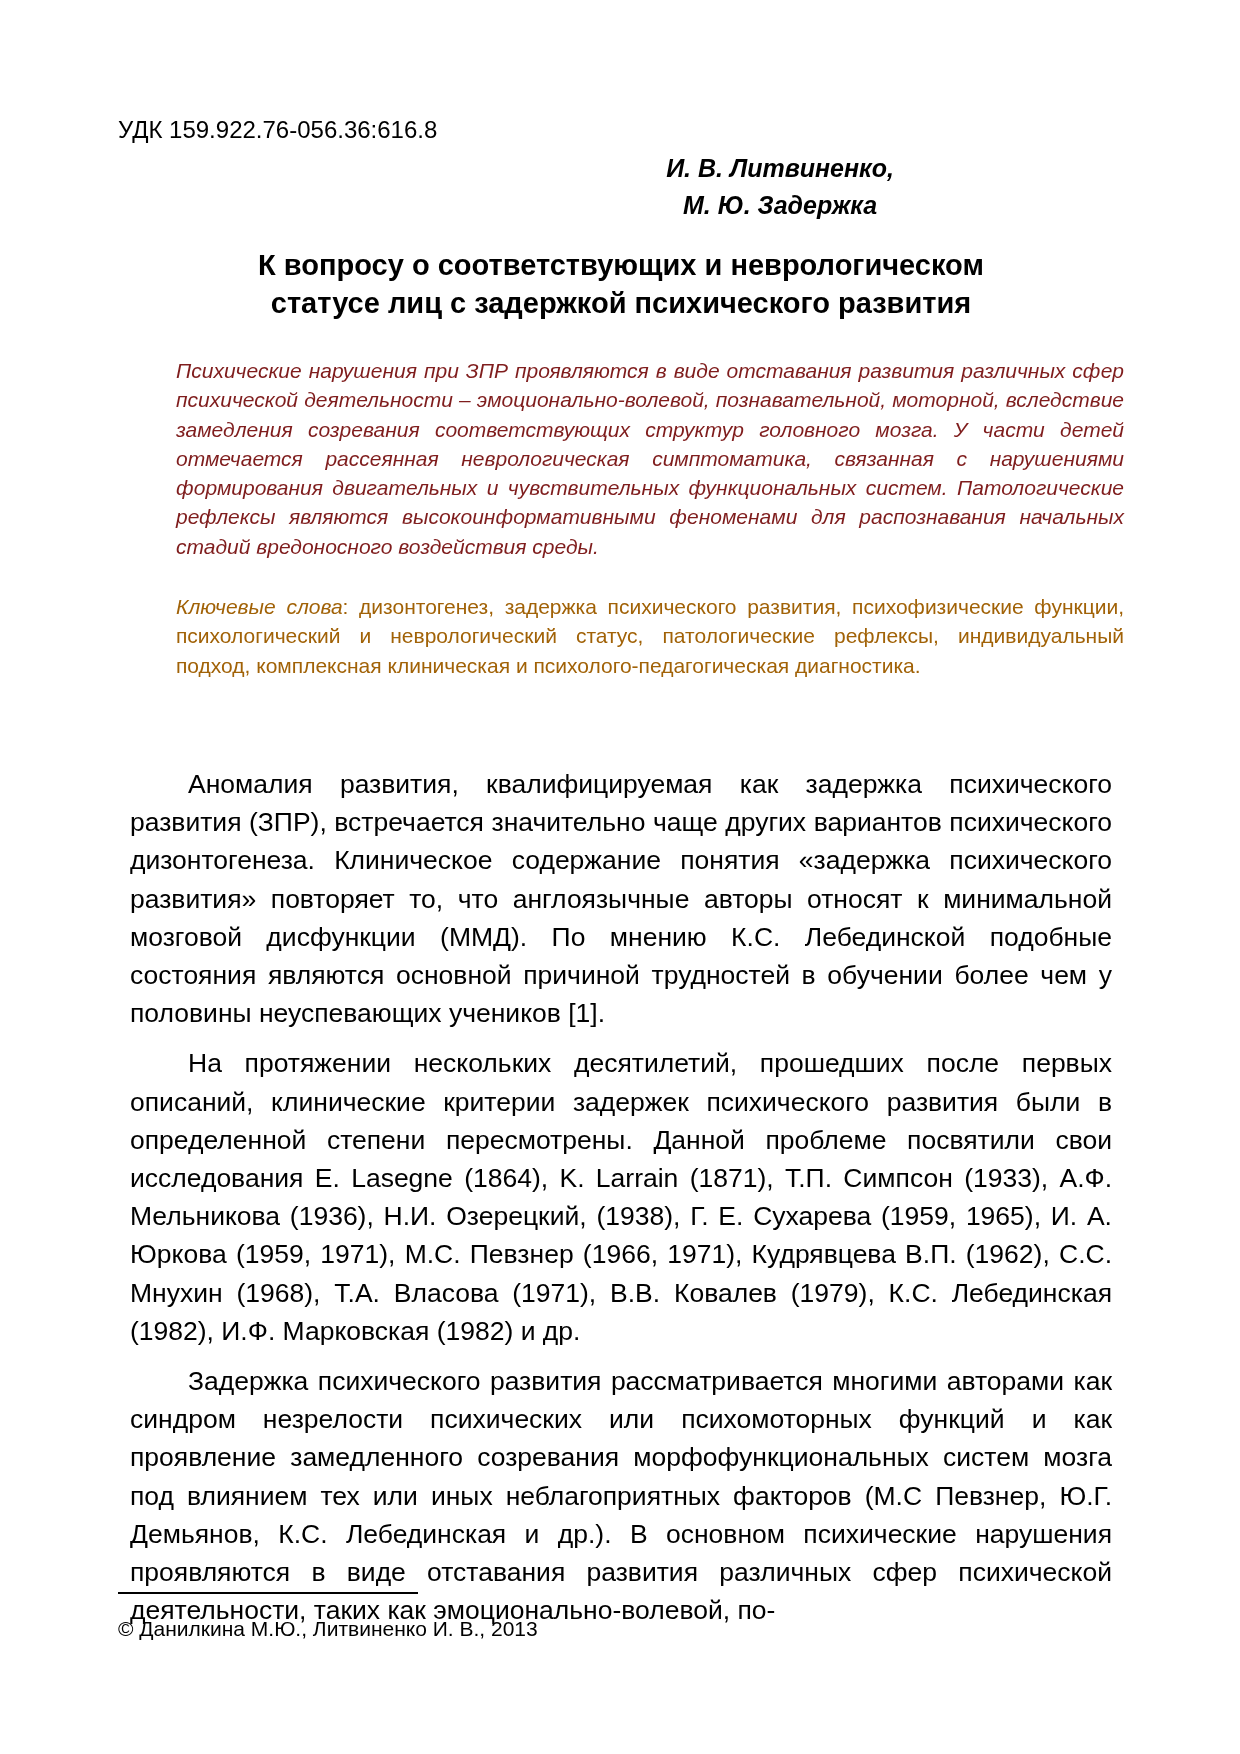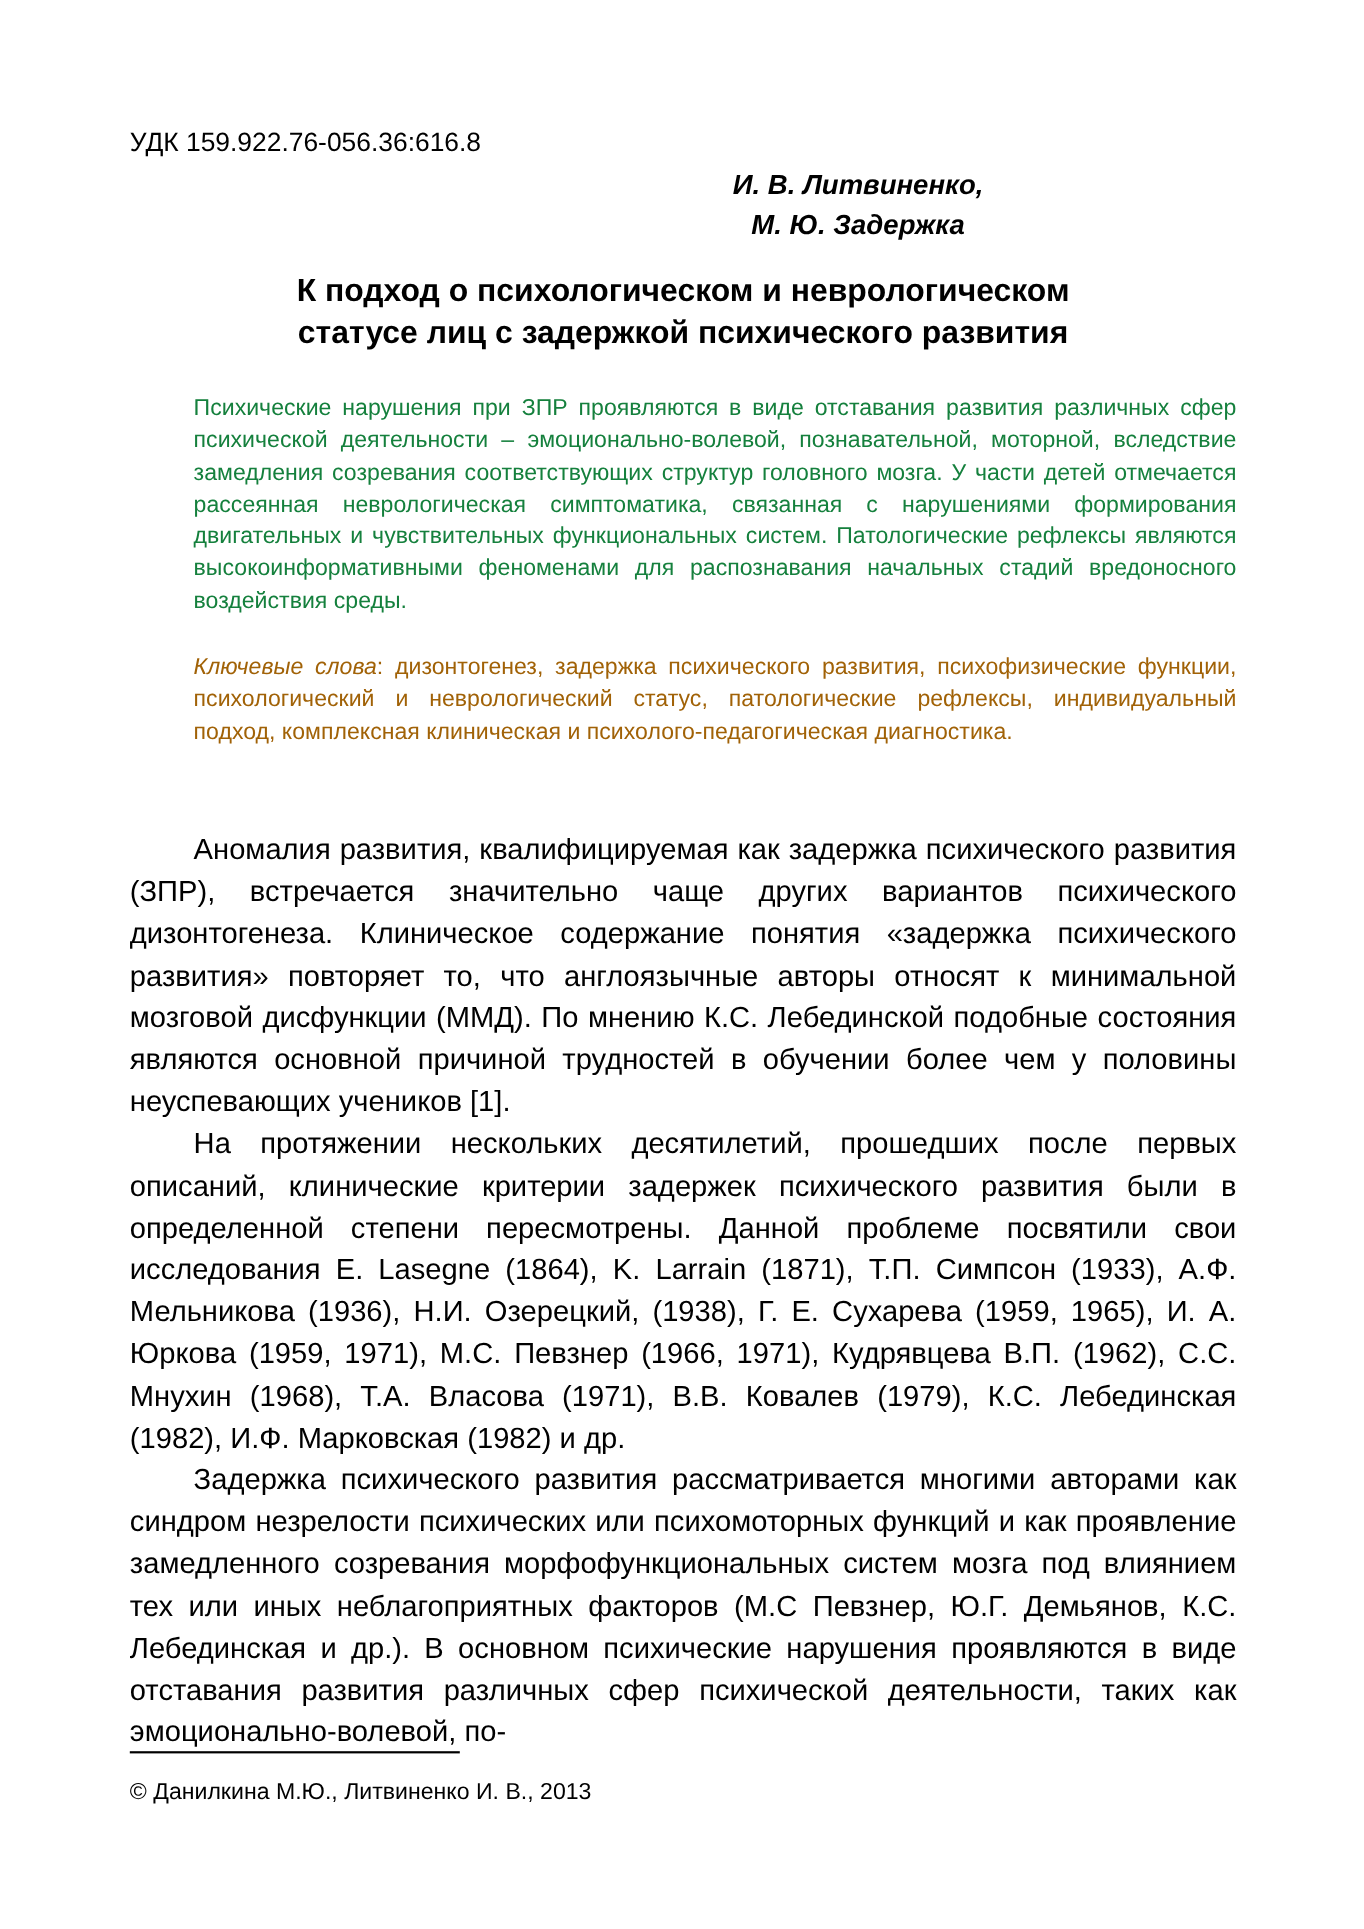--- a/index.html
+++ b/index.html
@@ -16,35 +16,35 @@
     .authors {
       position: absolute; right: 126px; top: 150px; text-align: center;
       font-size: 25px; font-weight: bold; font-style: italic; line-height: 37px;
     }
     .title {
       position: absolute; left: 118px; width: 1006px; top: 246px; text-align: center;
       font-size: 29px; font-weight: bold; line-height: 38px;
     }
     .abstract {
       position: absolute; left: 176px; width: 948px; top: 356px;
-      font-size: 21px; line-height: 29.3px; text-align: justify; color: #15803d;
+      font-size: 21px; line-height: 29.3px; text-align: justify; color: #7f1d1d; font-style: italic;
     }
     .abstract p { margin: 0; text-indent: 0; }
     .abstract p.first { text-indent: 0; }
     .keywords {
       position: absolute; left: 176px; width: 948px; top: 592px;
       font-size: 21px; line-height: 29.3px; text-align: justify; color: #a16207;
     }
     .kw-label { font-style: italic; }
 
     .body-text {
       position: absolute; left: 118px; width: 1006px; top: 753px;
       font-size: 26.5px; line-height: 38.2px; text-align: justify;
     }
-    .body-text p { margin: 0; text-indent: 58px; }
+    .body-text p { margin: 12px; text-indent: 58px; }
 
     .footnote-rule {
       position: absolute; left: 118px; top: 1592px; width: 300px; height: 0;
       border-top: 2px solid #000;
     }
     .footnote {
       position: absolute; left: 118px; top: 1617px; font-size: 21px;
     }
     .page-number {
       position: absolute; left: 0; width: 1240px; top: 1662px; text-align: center;
@@ -57,21 +57,21 @@
 <div class="page">
 
   <div class="udc">УДК 159.922.76-056.36:616.8</div>
 
   <div class="authors">
     <div>И. В. Литвиненко,</div>
     <div>М. Ю. Задержка</div>
   </div>
 
   <div class="title">
-    <div>К подход о психологическом и неврологическом</div>
+    <div>К вопросу о соответствующих и неврологическом</div>
     <div>статусе лиц с задержкой психического развития</div>
   </div>
 
   <div class="abstract">
     <p class="first">Психические нарушения при ЗПР проявляются в виде отставания развития различных сфер психической деятельности – эмоционально-волевой, познавательной, моторной, вследствие замедления созревания соответствующих структур головного мозга. У части детей отмечается рассеянная неврологическая симптоматика, связанная с нарушениями формирования двигательных и чувствительных функциональных систем. Патологические рефлексы являются высокоинформативными феноменами для распознавания начальных стадий вредоносного воздействия среды.</p>
   </div>
 
   <div class="keywords">
     <span class="kw-label">Ключевые слова</span><span>: </span><span>дизонтогенез, задержка психического развития, психофизические функции, психологический и неврологический статус, патологические рефлексы, индивидуальный подход, комплексная клиническая и психолого-педагогическая диагностика.</span>
   </div>

